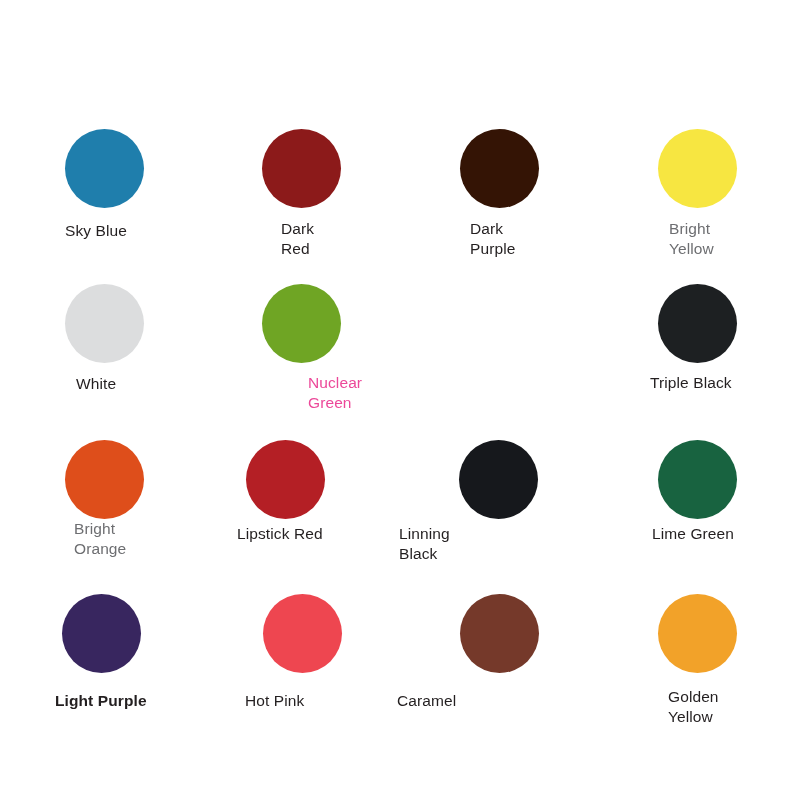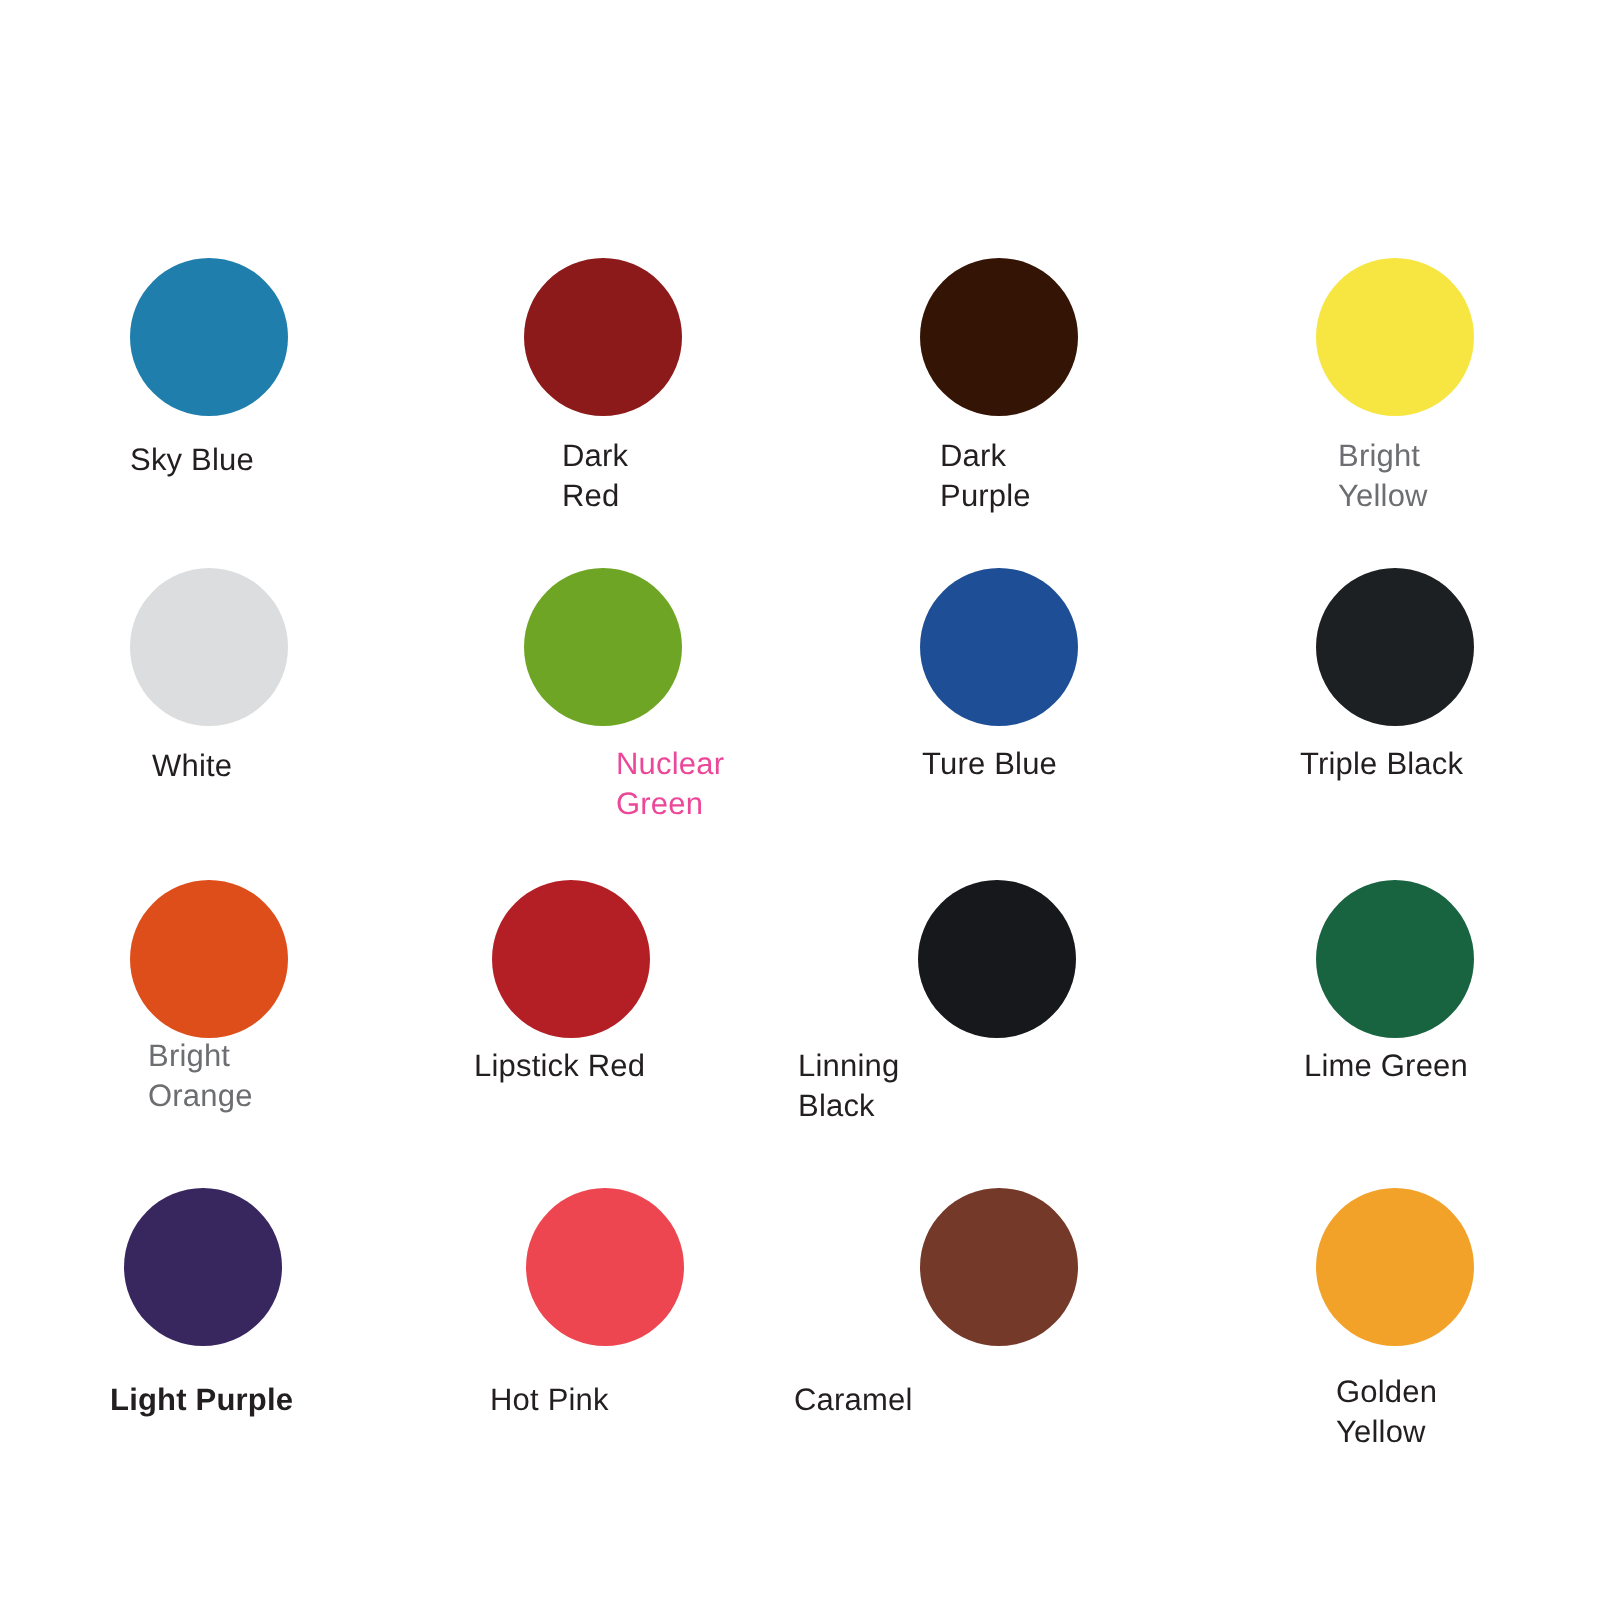--- a/index.html
+++ b/index.html
@@ -68,24 +68,20 @@
     </div>
     <div class="swatch" style="left: 65px; top: 284px;">
       <span class="swatch-dot" style="width: 79px; height: 79px; background: rgb(220, 221, 222);"></span>
       <div class="swatch-label" style="position: absolute; left: 11px; top: 90px; color: rgb(35, 31, 32); width: 190px;">White</div>
     </div>
     <div class="swatch" style="left: 262px; top: 284px;">
       <span class="swatch-dot" style="width: 79px; height: 79px; background: rgb(111, 165, 36);"></span>
       <div class="swatch-label" style="position: absolute; left: 6px; top: 89px; color: #ec4899; width: 190px; margin-left: 40px;">Nuclear
 Green</div>
     </div>
-    <div class="swatch" style="left: 460px; top: 284px;">
-      <span class="swatch-dot" style="width: 79px; height: 79px; background: rgb(30, 78, 149);"></span>
-      <div class="swatch-label" style="position: absolute; left: 1px; top: 89px; color: rgb(35, 31, 32); width: 190px;">Ture Blue</div>
-    </div>
     <div class="swatch" style="left: 658px; top: 284px;">
       <span class="swatch-dot" style="width: 79px; height: 79px; background: rgb(29, 32, 34);"></span>
       <div class="swatch-label" style="position: absolute; left: -8px; top: 89px; color: rgb(35, 31, 32); width: 190px;">Triple Black</div>
     </div>
     <div class="swatch" style="left: 65px; top: 440px;">
       <span class="swatch-dot" style="width: 79px; height: 79px; background: rgb(222, 78, 27);"></span>
       <div class="swatch-label" style="position: absolute; left: 9px; top: 79px; color: rgb(109, 110, 113); width: 190px;">Bright
 Orange</div>
     </div>
     <div class="swatch" style="left: 246px; top: 440px;">

